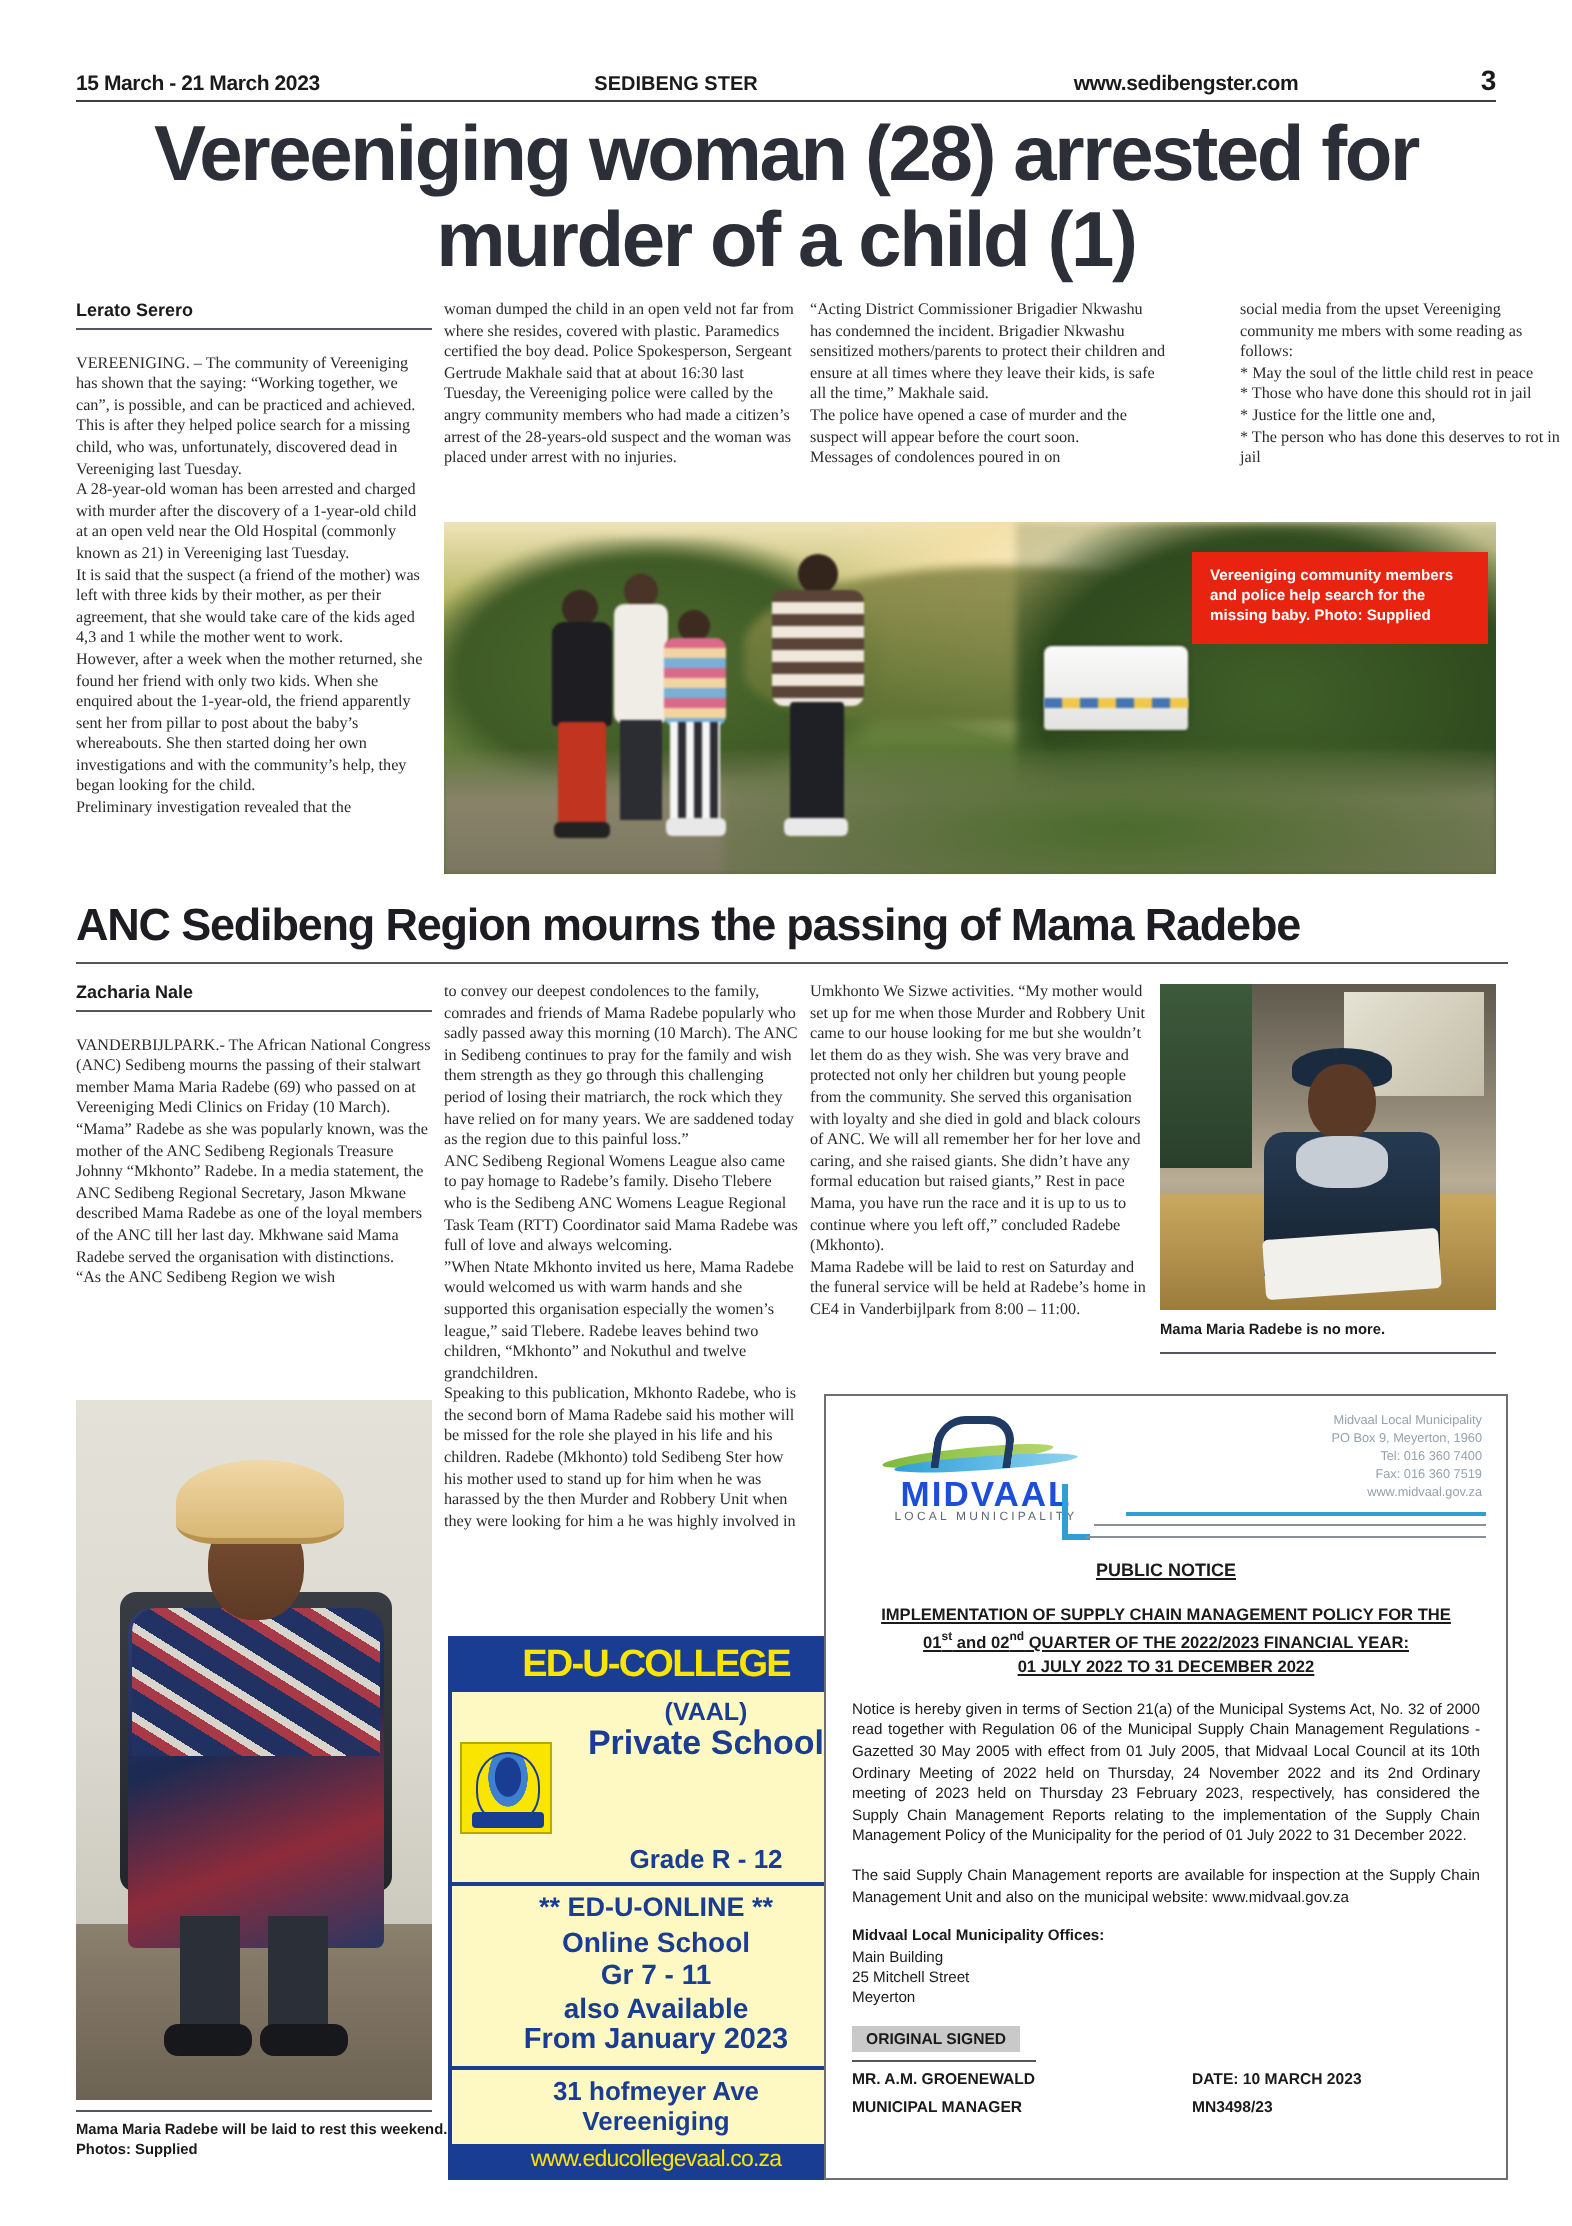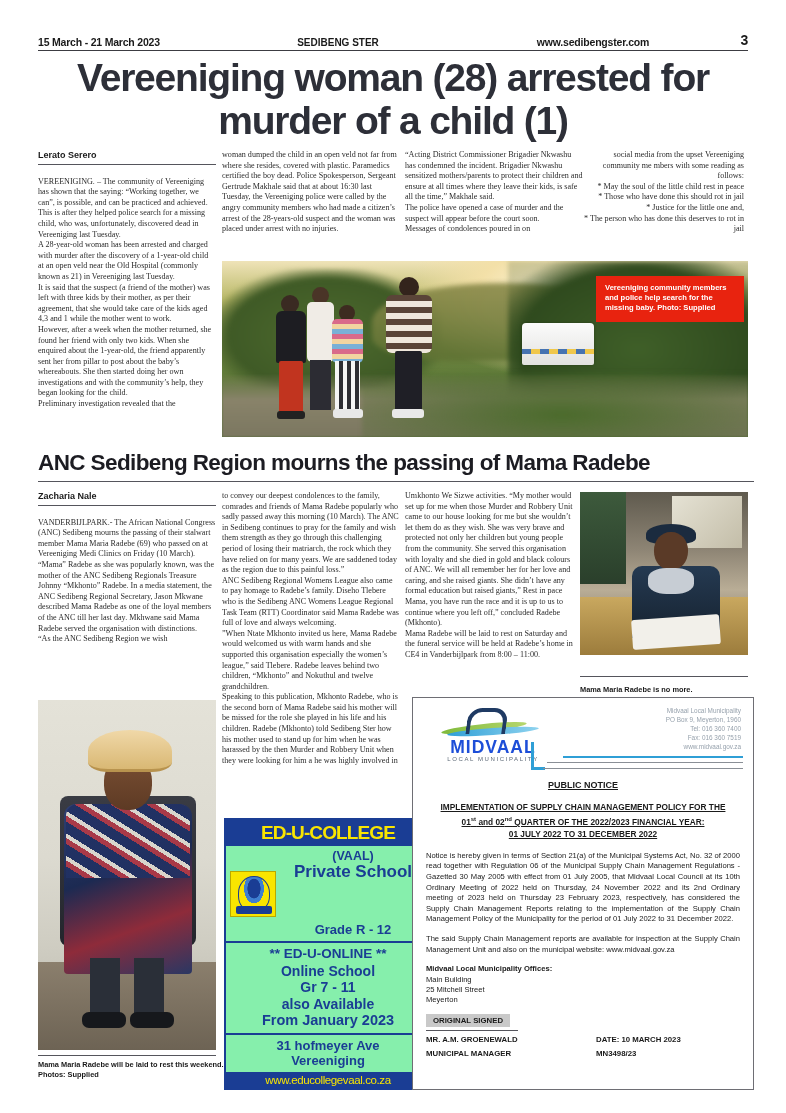--- a/index.html
+++ b/index.html
@@ -39,21 +39,21 @@
     color: #2d2f38;
     text-align: center;
   }
 
   
   .a1 { position: absolute; top: 150px; font-size: 8.1px; line-height: 10.6px;
         text-align: left; color: #2b2b2b; }
   .col1a { left: 38px;  width: 178px; }
   .col2a { left: 222px; width: 178px; }
   .col3a { left: 405px; width: 178px; }
-  .col4a { left: 584px; width: 160px; text-align: right; }
+  .col4a { left: 620px; width: 160px; }
 
   .byline {
     font-family: "Liberation Sans", sans-serif;
     font-weight: bold; font-size: 9px; color: #1a1a1a;
     border-bottom: 1.4px solid #55555c;
     padding-bottom: 3px; margin-bottom: 12px;
   }
 
   
   .photo1 {
@@ -170,21 +170,21 @@
      background:#5a3a27; border-radius:48%; }
   .photo-radebe .pers .hat { position:absolute; left:18px; top:-2px; width:50px; height:20px;
      background:#1b2b3f; border-radius:50% 50% 30% 30%; }
   .photo-radebe .pers .torso { position:absolute; left:4px; top:40px; width:88px; height:72px;
      background: linear-gradient(180deg,#253a52,#16222f); border-radius:10px 10px 0 0; }
   .photo-radebe .pers .scarf { position:absolute; left:20px; top:42px; width:46px; height:26px;
      background:#c7cdd4; border-radius:40%; }
   .cap-radebe {
     position: absolute; left: 580px; top: 660px; width: 168px;
     font-family: "Liberation Sans", sans-serif;
-    font-weight: bold; font-size: 7.4px; line-height: 9.5px; color:#1a1a1a;margin-top:25px;
+    font-weight: bold; font-size: 7.4px; line-height: 9.5px; color:#1a1a1a;
   }
   .rule-radebe { position:absolute; left:580px; top:676px; width:168px; border-top:1.2px solid #55555c; }
 
   
   .photo-tall {
     position: absolute; left: 38px; top: 700px; width: 178px; height: 350px;
     overflow: hidden; background: #cfd0cb;
   }
   .photo-tall .bg { position:absolute; inset:0;
     background: linear-gradient(180deg,#e4e2d8 0%, #dcdad0 45%, #cfcdc2 70%, #b9b7ac 100%); }
@@ -210,21 +210,21 @@
   .rule-tall { position:absolute; left:38px; top:1055px; width:178px; border-top:1.2px solid #55555c; }
   .cap-tall {
     position:absolute; left:38px; top:1060px; width:190px;
     font-family: "Liberation Sans", sans-serif;
     font-weight: bold; font-size: 7.4px; line-height: 9.6px; color:#1a1a1a;
   }
 
   
   .ad-edu {
     position: absolute; left: 224px; top: 818px; width: 208px; height: 272px;
-    background: #86efac; border: 2px solid #1a3d94;
+    background: #fef9c3; border: 2px solid #1a3d94;
     font-family: "Liberation Sans", sans-serif; text-align: center; overflow: hidden;
   }
   .ad-edu .bar-top {
     background: #1a3d94; color: #f9e500; font-weight: bold; font-size: 19px;
     letter-spacing: -0.9px; padding: 2px 0 3px; line-height: 21px;
   }
   .ad-edu .midrow { display: flex; padding: 3px 4px 2px; align-items: center; }
   .ad-edu .logo {
     width: 46px; height: 46px; flex: 0 0 46px; background: #f9e500;
     border: 1px solid #b9a800; position: relative; margin-right: 4px;

